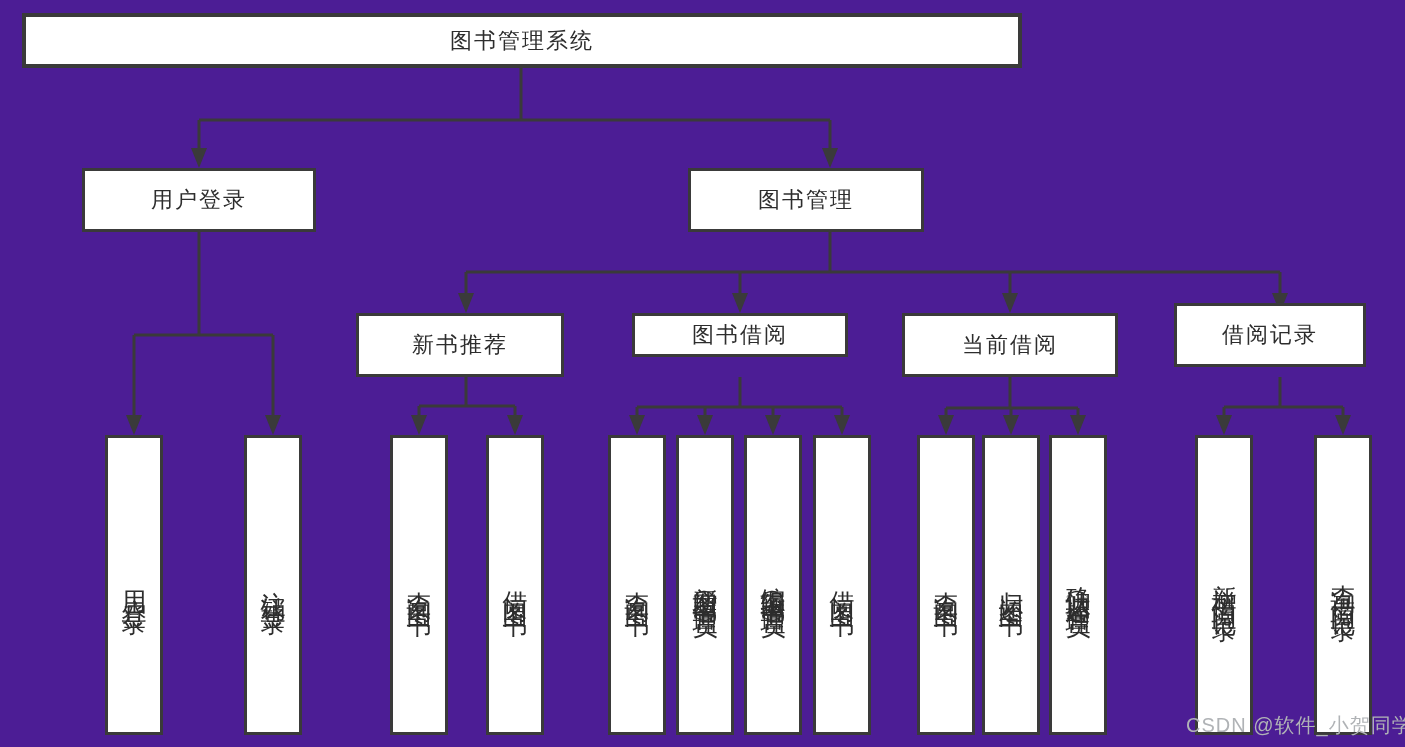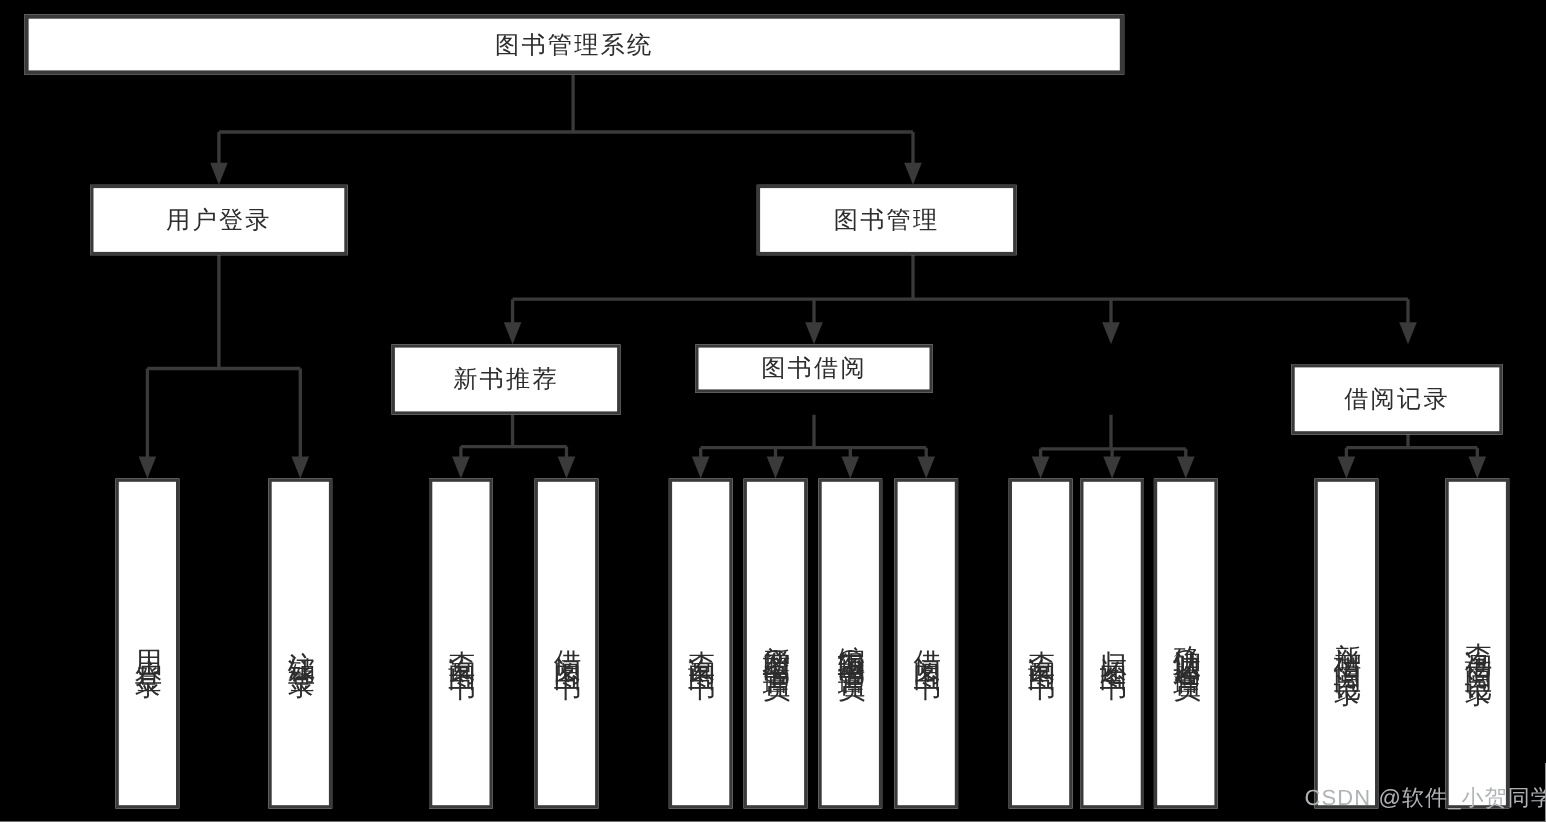--- a/index.html
+++ b/index.html
@@ -1,17 +1,17 @@
 <!DOCTYPE html>
 <html><head>
 <meta charset="utf-8">
 <style>
   html,body{margin:0;padding:0;background:#ffffff;}
   .canvas{
-    position:relative;width:1405px;height:747px;background:#000000;
+    position:relative;width:1405px;height:747px;background:#4c1d95;
     font-family:"Liberation Sans","DejaVu Sans",sans-serif;overflow:hidden;color:#2d2d2d;
   }
   .svg-layer{position:absolute;left:0;top:0;z-index:0;}
   .node{
     position:absolute;box-sizing:border-box;background:#ffffff;
     border:3px solid #3a3a3a;display:flex;align-items:center;justify-content:center;
     z-index:1;
   }
   .root{border-width:4px;font-size:22px;letter-spacing:2px;}
   .hnode{font-size:22px;letter-spacing:2px;}
@@ -83,21 +83,24 @@
   <div class="node hnode" style="left:688px;top:168px;width:236px;height:64px;">
     <span>图书管理</span>
   </div>
 
   <div class="node hnode" style="left:356px;top:313px;width:208px;height:64px;">
     <span>新书推荐</span>
   </div>
   <div class="node hnode" style="left:632px;top:313px;width:216px;height:44px;">
     <span>图书借阅</span>
   </div>
-  <div class="node hnode" style="left:1174px;top:331px;width:192px;height:64px;">
+  <div class="node hnode" style="left:902px;top:313px;width:216px;height:64px;">
+    <span>当前借阅</span>
+  </div>
+  <div class="node hnode" style="left:1174px;top:303px;width:192px;height:64px;">
     <span>借阅记录</span>
   </div>
 
   <div class="node vnode" style="left:105px;top:435px;width:58px;height:300px;">
     <span>用户登录</span>
   </div>
   <div class="node vnode" style="left:244px;top:435px;width:58px;height:300px;">
     <span>注销登录</span>
   </div>
 

